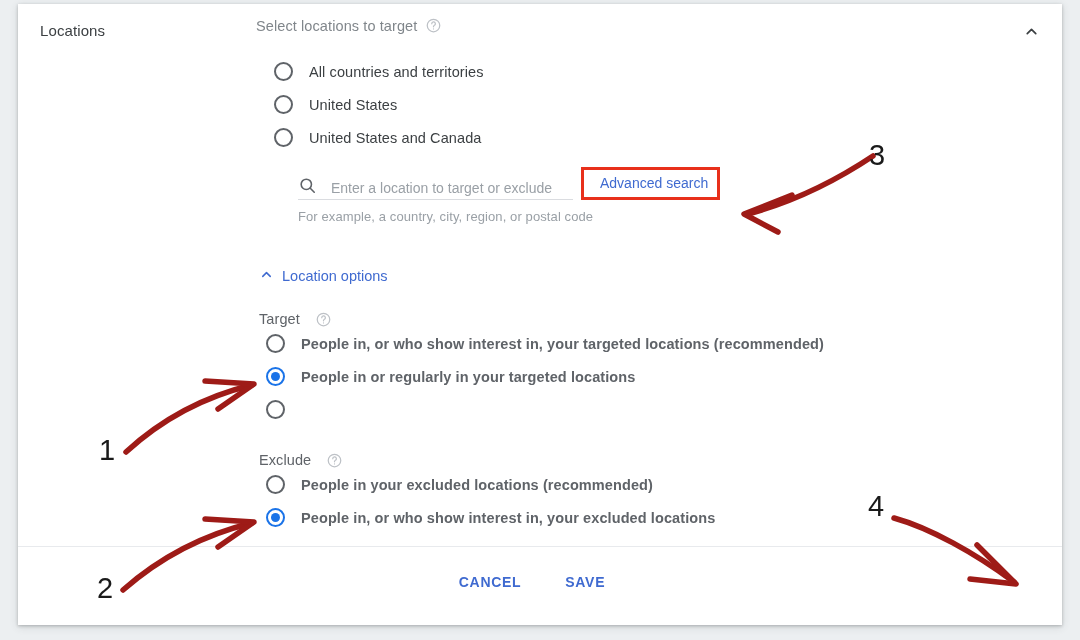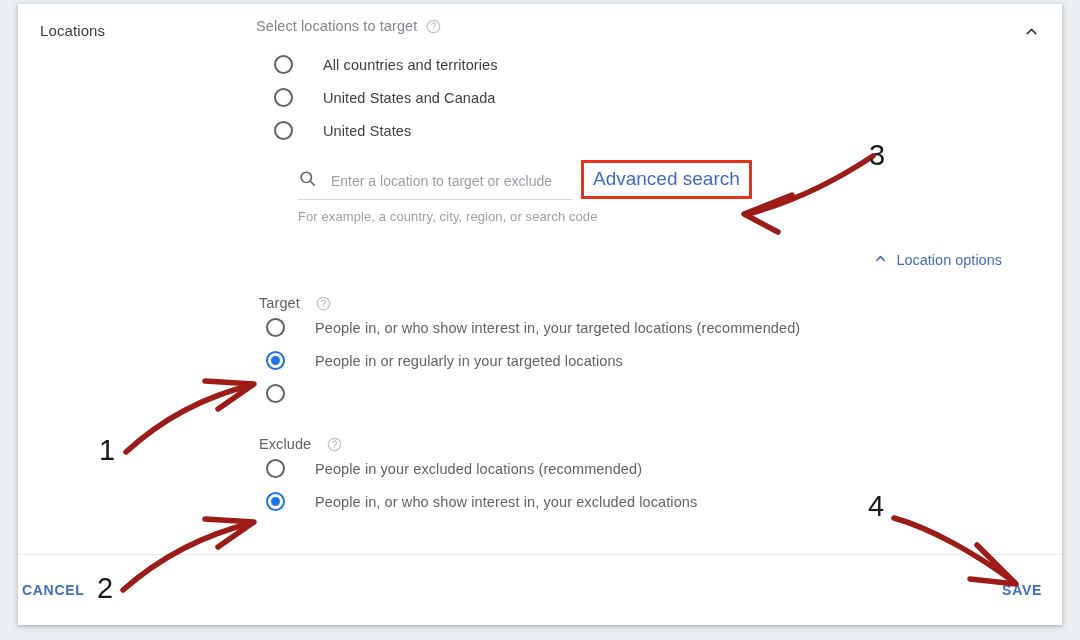--- a/index.html
+++ b/index.html
@@ -57,37 +57,37 @@
     position: absolute;
     left: 238px;
     top: 14px;
     right: 60px;
   }
 
   .field-title {
     font-size: 14.5px;
     color: #80868b;
     display: flex;
-    align-items: center;
+    align-items: flex-start;
     gap: 9px;
-    margin-bottom: 14px;
+    margin-bottom: 21px;
     letter-spacing: 0.1px;
   }
 
   .help-icon {
     display: inline-flex;
     width: 15px;
     height: 15px;
   }
 
   .radio-row {
     display: flex;
     align-items: center;
     height: 33px;
-    gap: 30px;
+    gap: 16px;
     padding-left: 18px;
   }
 
   .radio {
     width: 19px;
     height: 19px;
     border-radius: 50%;
     border: 2px solid #5f6368;
     box-sizing: border-box;
     flex: 0 0 auto;
@@ -125,21 +125,20 @@
     margin-top: 22px;
     padding-left: 42px;
   }
 
   .search-line {
     display: flex;
     align-items: center;
     gap: 14px;
     width: 275px;
     border-bottom: 1px solid #dadce0;
-    padding-bottom: 7px;
   }
 
   .search-input {
     border: none;
     outline: none;
     font-size: 14px;
     color: #3c4043;
     font-family: "Liberation Sans", sans-serif;
     width: 100%;
     background: transparent;
@@ -154,66 +153,66 @@
     color: #9aa0a6;
     margin-top: 9px;
     letter-spacing: 0.1px;
   }
 
   .adv-search {
     position: absolute;
     left: 325px;
     top: -9px;
     border: 3px solid #e8301b;
-    padding: 5px 9px 6px 9px;
-    font-size: 19px;
+    padding: 5px 9px 6px 16px;
+    font-size: 14px;
     color: #3f6ad0;
     background: #fff;
     white-space: nowrap;
   }
 
   .loc-options {
     display: flex;
     align-items: center;
     gap: 8px;
-    margin-top: 27px;
+    margin-top: 43px;
     padding-left: 3px;
     font-size: 14.5px;
     color: #3f6ad0;
-    justify-content: flex-end;
   }
 
   .group-title {
     font-size: 14.5px;
     color: #5f6368;
     display: flex;
     align-items: center;
     gap: 16px;
     letter-spacing: 0.1px;
     padding-left: 3px;
   }
 
   .group {
     margin-top: 26px;
   }
   .group .radio-row {
     padding-left: 10px;
     height: 33px;
+    font-weight: bold;
   }
 
   .footer {
     position: absolute;
     left: 0;
     right: 0;
-    bottom: 0;
+    bottom: 8px;
     height: 70px;
     border-top: 1px solid #e8eaed;
     display: flex;
     align-items: center;
-    justify-content: space-between;
+    justify-content: center;
     padding-right: 16px;
     gap: 36px;
     background: #fff;
   }
   .flat-btn {
     font-size: 14px;
     color: #3f6ad0;
     letter-spacing: 0.7px;
     font-weight: bold;
     background: none;
@@ -269,38 +268,38 @@
             </svg>
         </span>
       </div>
 
       <div class="radio-row">
         <span class="radio"></span>
         <span class="radio-label dark">All countries and territories</span>
       </div>
       <div class="radio-row">
         <span class="radio"></span>
-        <span class="radio-label dark">United States and Canada</span>
+        <span class="radio-label dark">United States</span>
       </div>
       <div class="radio-row">
         <span class="radio"></span>
-        <span class="radio-label dark">United States</span>
+        <span class="radio-label dark">United States and Canada</span>
       </div>
 
       <div class="search-block">
         <div class="search-line">
           <span>
             <svg width="19" height="19" viewBox="0 0 24 24" fill="none" stroke="#5f6368" stroke-width="2" stroke-linecap="round">
                 <circle cx="10.5" cy="10.5" r="6.5"></circle>
                 <line x1="15.5" y1="15.5" x2="20.5" y2="20.5"></line>
               </svg>
           </span>
           <input class="search-input" type="text" placeholder="Enter a location to target or exclude" style="">
         </div>
-        <div class="search-hint">For example, a country, city, region, or search code</div>
+        <div class="search-hint">For example, a country, city, region, or postal code</div>
 
         <div class="adv-search">Advanced search</div>
       </div>
 
       <div class="loc-options">
         <span>
           <svg width="15" height="15" viewBox="0 0 24 24" fill="none" stroke="#3f6ad0" stroke-width="2.4" stroke-linecap="round" stroke-linejoin="round">
               <polyline points="6 15 12 9 18 15"></polyline>
             </svg>
         </span>

